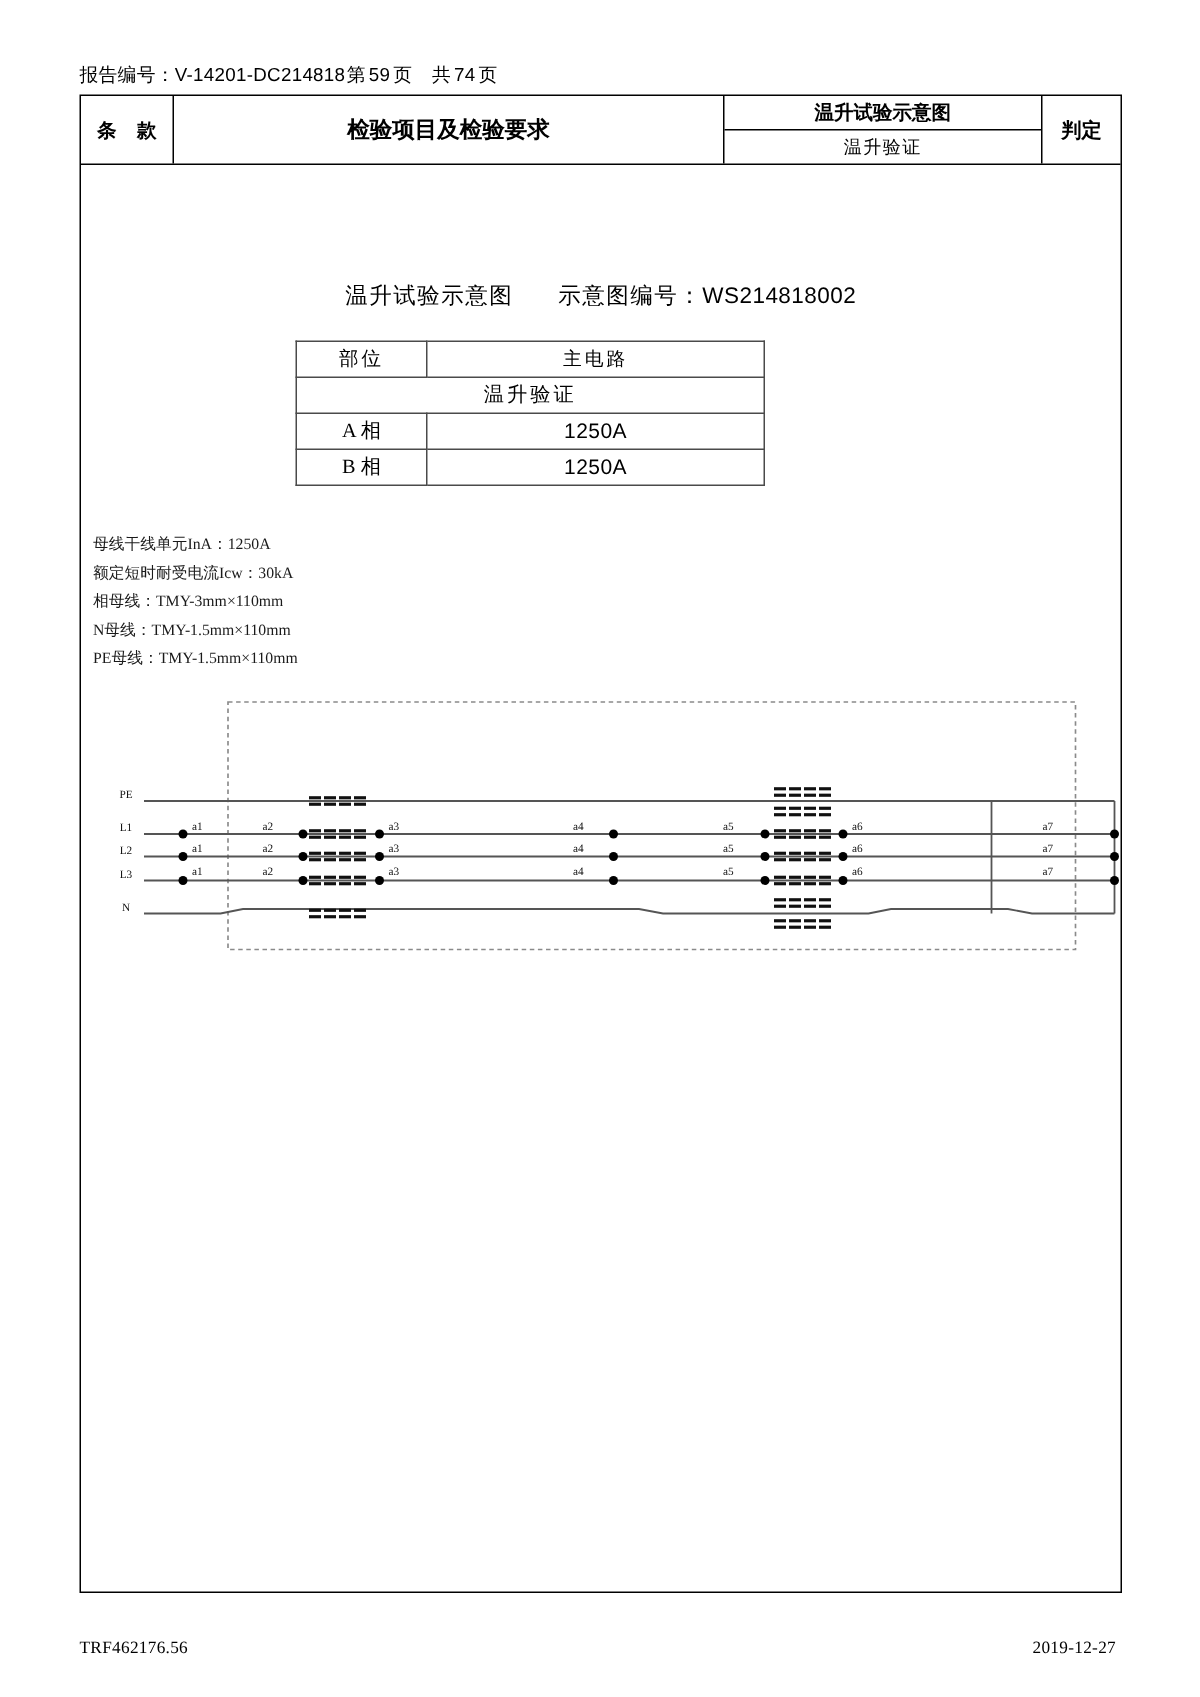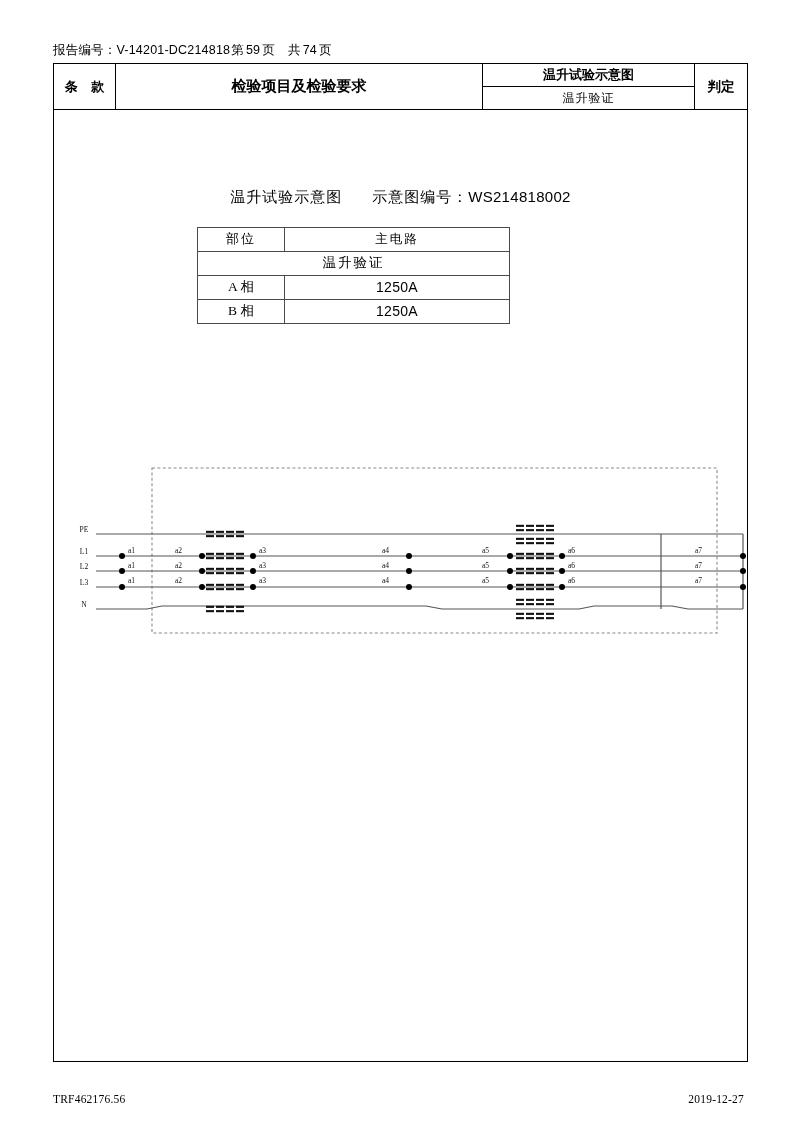--- a/index.html
+++ b/index.html
@@ -231,20 +231,27 @@
         <td class="vt-part vt-phase">A 相</td>
         <td class="vt-val">1250A</td>
       </tr>
       <tr>
         <td class="vt-part vt-phase">B 相</td>
         <td class="vt-val">1250A</td>
       </tr>
     </tbody>
       </table>
 
+    <div class="spec-list">
+      <div>母线干线单元InA：1250A</div>
+      <div>额定短时耐受电流Icw：30kA</div>
+      <div>相母线：TMY-3mm×110mm</div>
+      <div>N母线：TMY-1.5mm×110mm</div>
+      <div>PE母线：TMY-1.5mm×110mm</div>
+    </div>
 
     <div class="diagram">
       <svg width="695" height="951" viewBox="0 0 695 951" xmlns="http://www.w3.org/2000/svg">
         <defs>
           <g id="busbar-mark">
 
             <rect x="0" y="-3.2" width="8" height="2.1" fill="#111"></rect>
             <rect x="10" y="-3.2" width="8" height="2.1" fill="#111"></rect>
             <rect x="20" y="-3.2" width="8" height="2.1" fill="#111"></rect>
             <rect x="30" y="-3.2" width="8" height="2.1" fill="#111"></rect>

